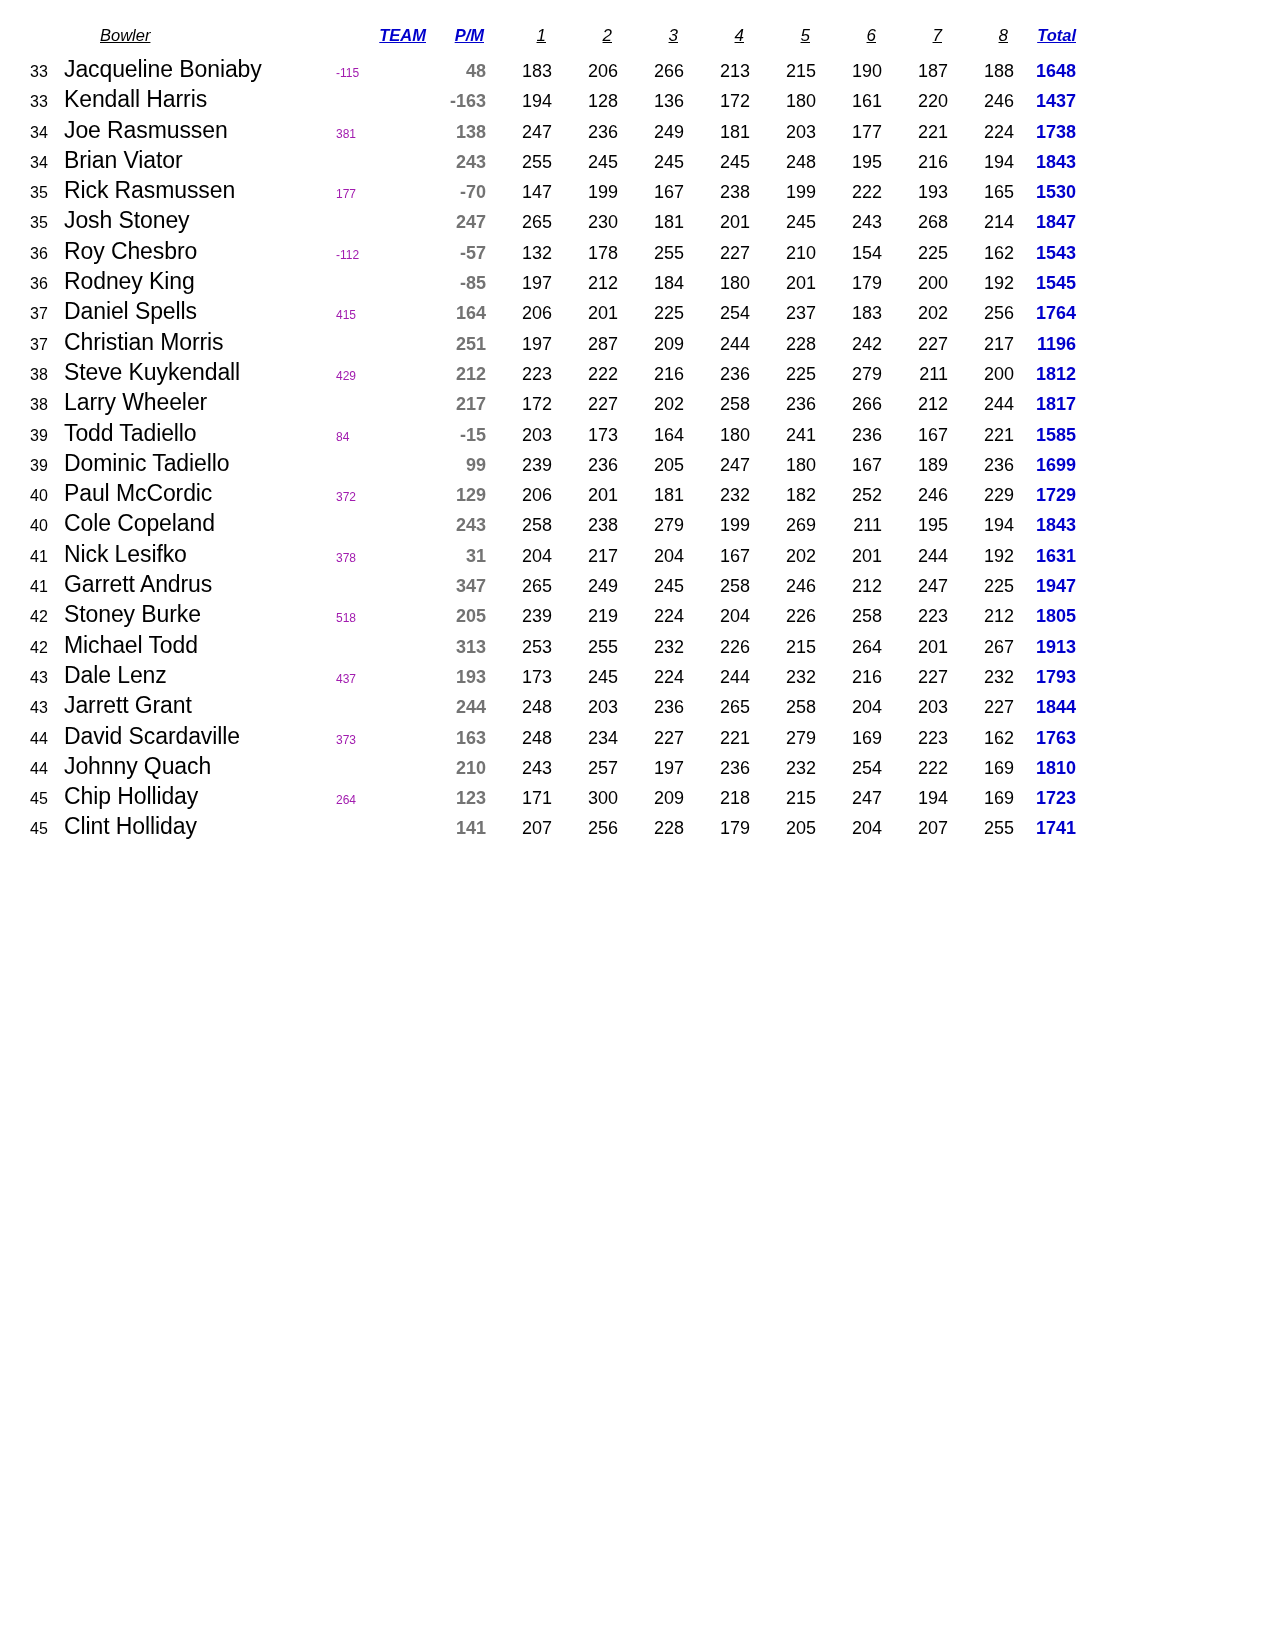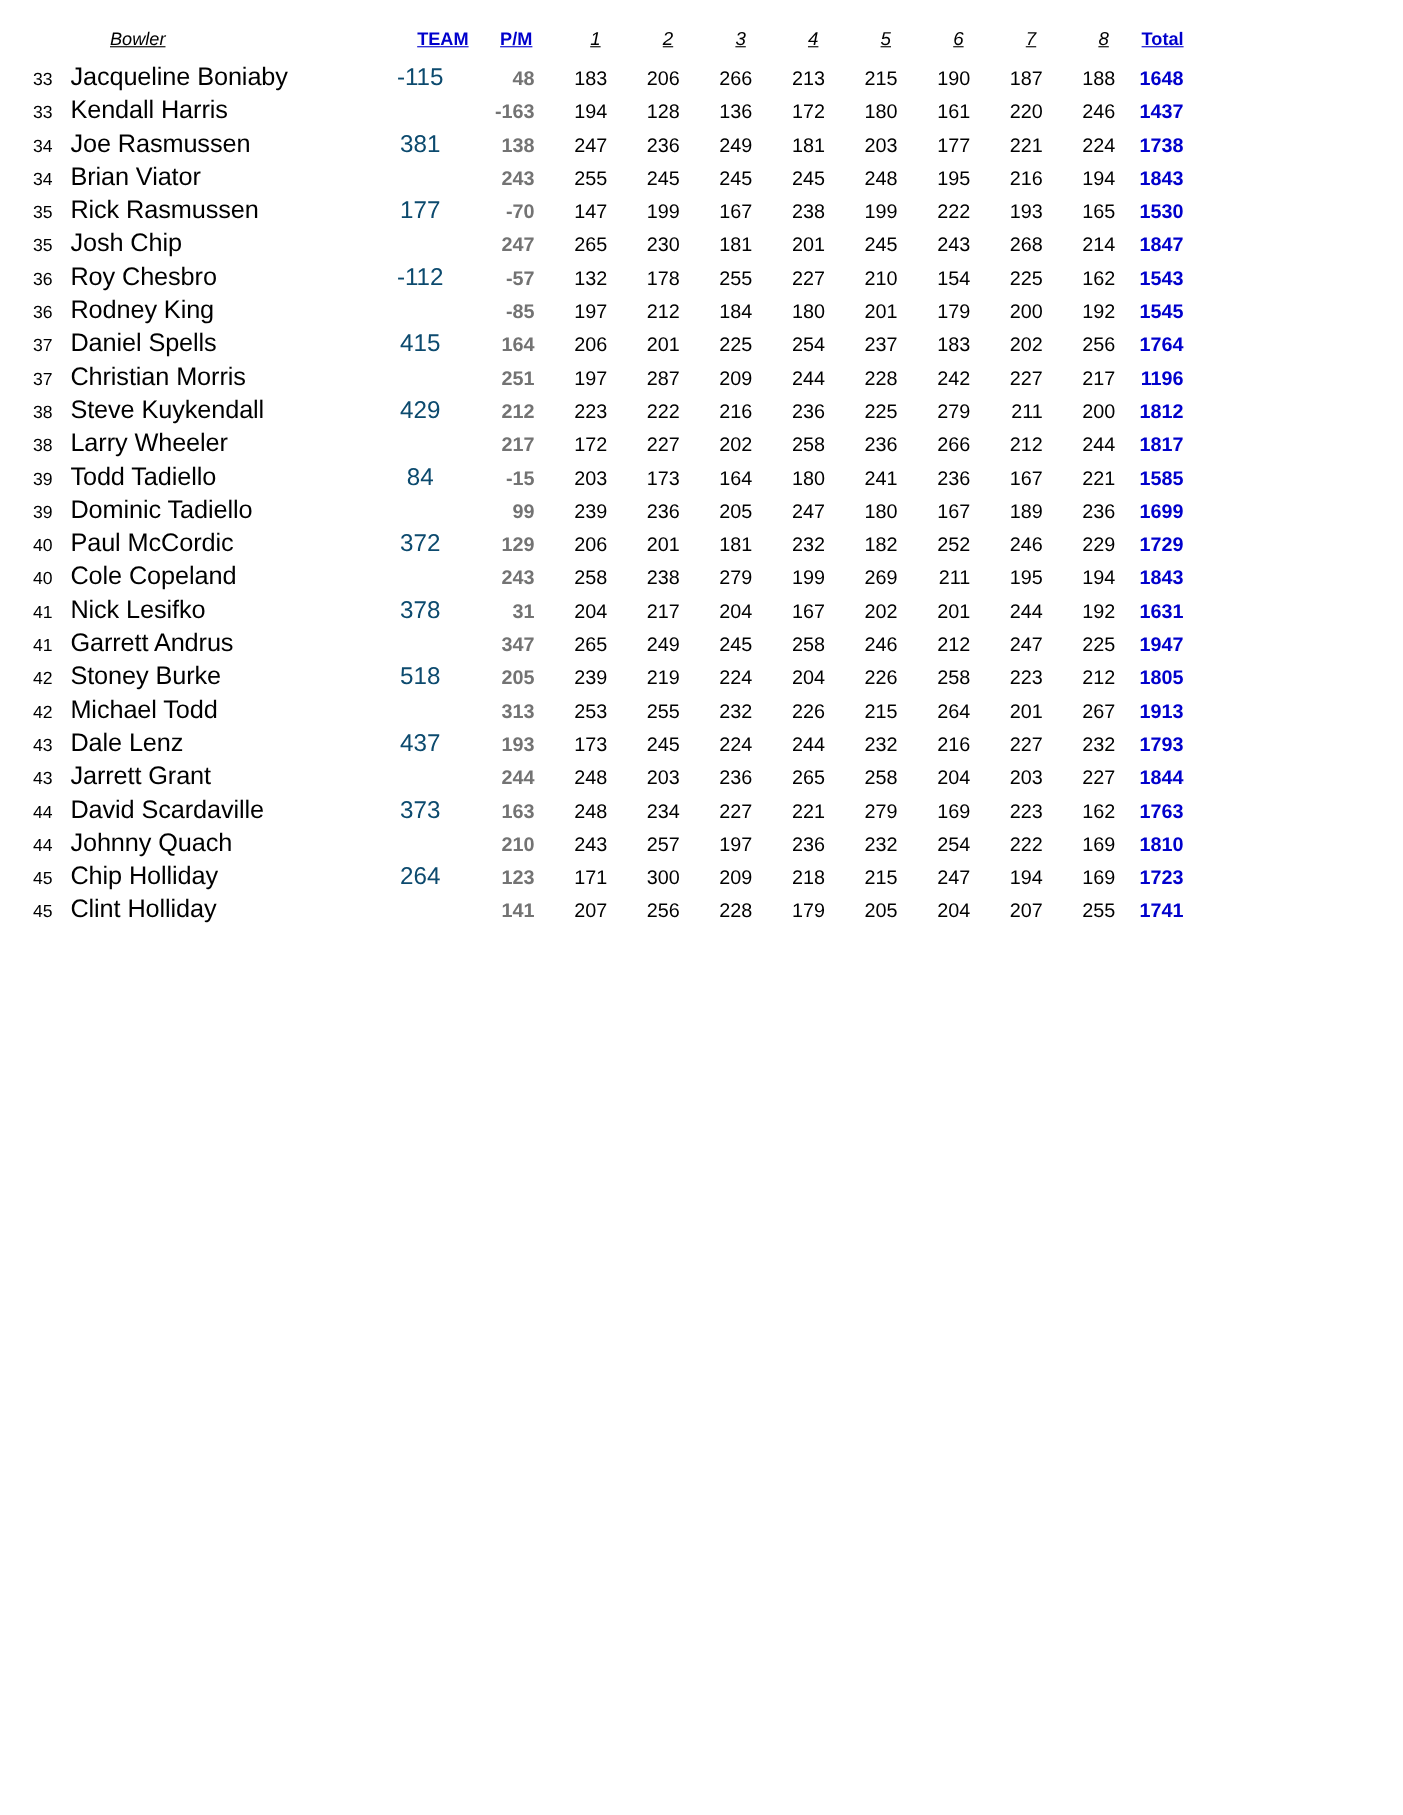--- a/index.html
+++ b/index.html
@@ -38,20 +38,21 @@
   col.c-name  { width: 272px; }
   col.c-team  { width: 92px; }
   col.c-pm    { width: 58px; }
   col.c-game  { width: 66px; }
   col.c-total { width: 62px; }
 
   
   thead th {
     font-size: 16.5px;
     font-weight: bold;
+    font-style: italic;
     text-decoration: underline;
     color: #0000CC;
     height: 30px;
     text-align: right;
     padding-right: 4px;
   }
   thead th.h-rank {
     text-decoration: none;
     font-style: normal;
     font-weight: normal;
@@ -88,24 +89,24 @@
     padding-right: 6px;
     color: #000000;
   }
   td.name {
     font-size: 23px;
     text-align: left;
     color: #000000;
     letter-spacing: -0.1px;
   }
   td.team {
-    font-size: 22px;
-    text-align: center;
+    font-size: 12px;
+    text-align: left;
     padding-right: 2px;
-    color: #0c4a6e;
+    color: #a21caf;
   }
   td.pm {
     font-size: 18px;
     font-weight: bold;
     text-align: right;
     padding-right: 2px;
     color: #737373;
   }
   td.game {
     font-size: 18px;
@@ -229,21 +230,21 @@
           <td class="game">167</td>
           <td class="game">238</td>
           <td class="game">199</td>
           <td class="game">222</td>
           <td class="game">193</td>
           <td class="game">165</td>
           <td class="total">1530</td>
         </tr>
         <tr>
           <td class="rank">35</td>
-          <td class="name">Josh Chip</td>
+          <td class="name">Josh Stoney</td>
           <td class="team"></td>
           <td class="pm">247</td>
           <td class="game">265</td>
           <td class="game">230</td>
           <td class="game">181</td>
           <td class="game">201</td>
           <td class="game">245</td>
           <td class="game">243</td>
           <td class="game">268</td>
           <td class="game">214</td>

